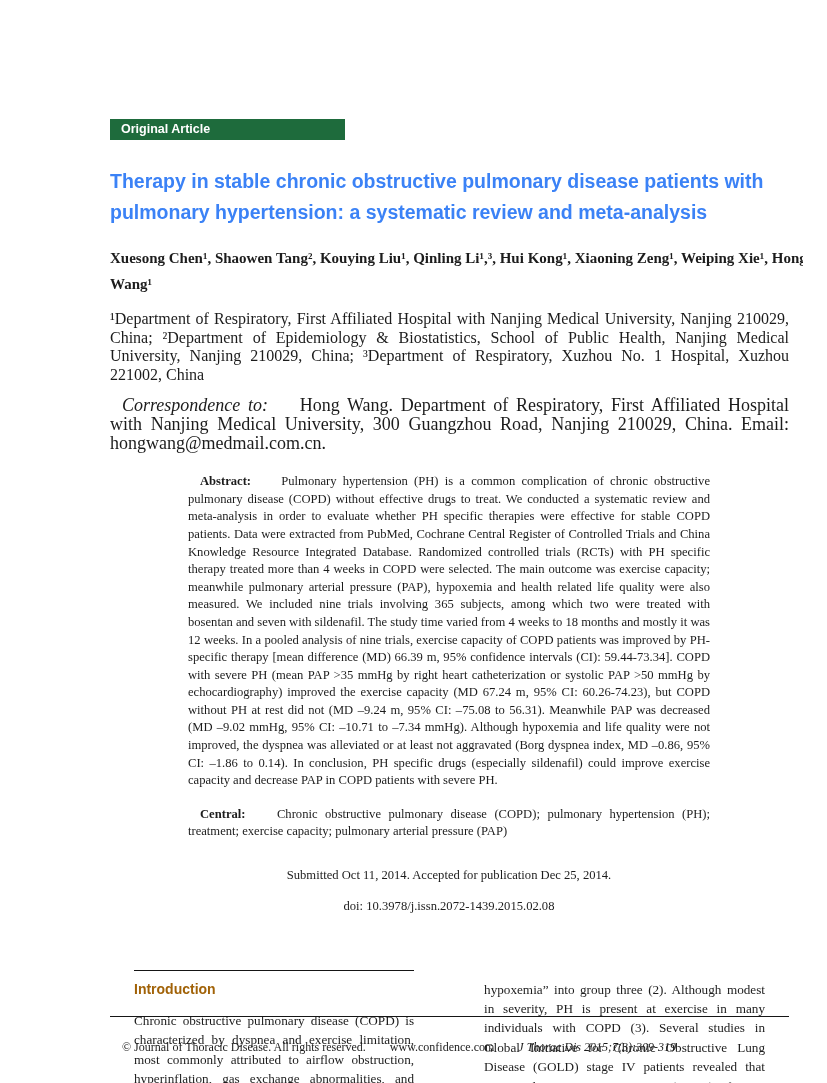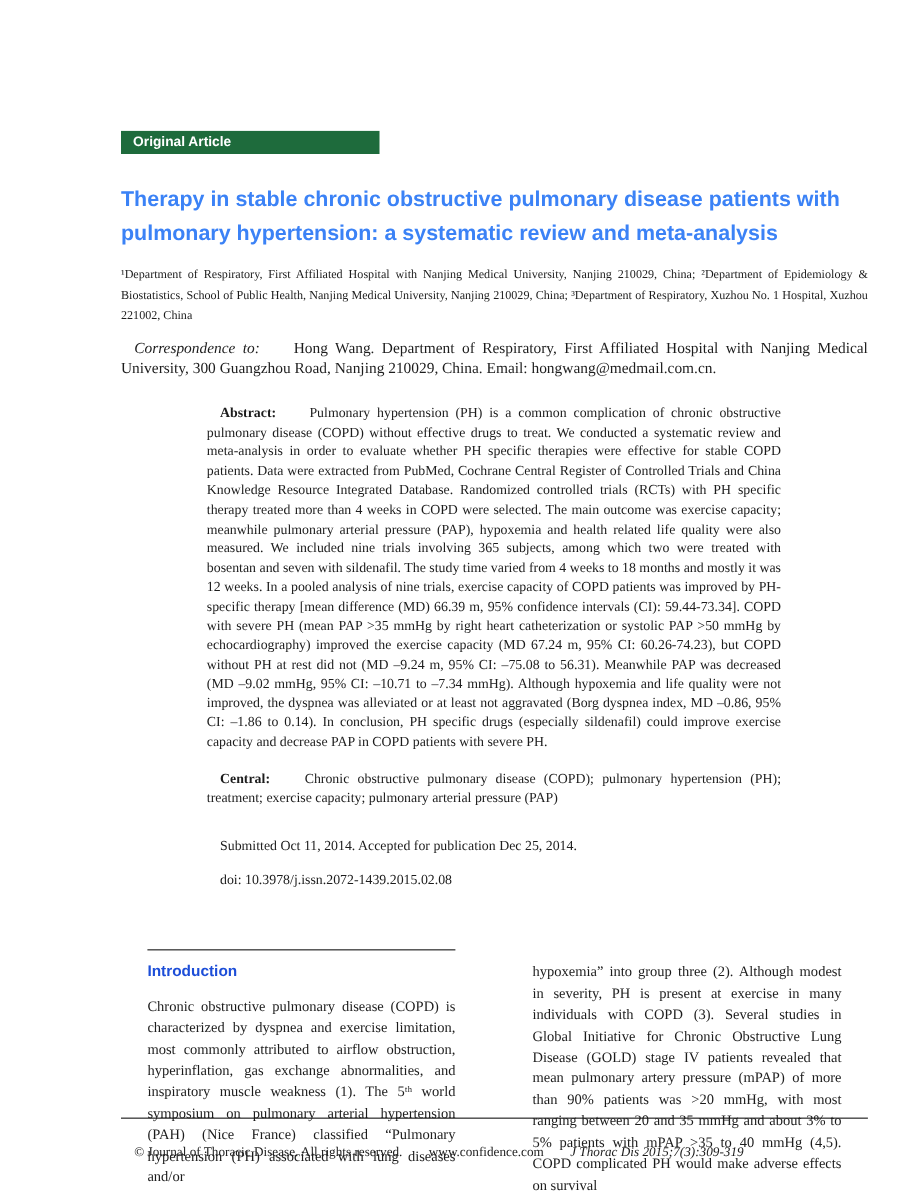--- a/index.html
+++ b/index.html
@@ -19,54 +19,55 @@
   .title {
     margin-top: 26px; width: 692px;
     font-family: "Liberation Sans", sans-serif; font-weight: bold;
     font-size: 19.5px; line-height: 31px; color: #3b82f6;
   }
   .authors {
     margin-top: 17px; width: 700px;
     font-weight: bold; font-size: 15px; line-height: 26px;
   }
   .affiliations {
-    margin-top: 13px; font-size: 11px; line-height: 18.6px; text-align: justify;
+    margin-top: 13px; font-size: 16px; line-height: 18.6px; text-align: justify;
   }
-  .correspondence { font-size: 14px; line-height: 18.6px; text-align: justify; }
+  .correspondence { font-size: 18px; line-height: 18.6px; text-align: justify; }
   .lab-italic { font-style: italic; }
   .lab-bold { font-weight: bold; }
   .front-block { margin-left: 78px; width: 546px; }
   .abstract { margin-top: 21px; font-size: 12.6px; line-height: 17.6px; text-align: justify; }
   .keywords { margin-top: 16px; font-size: 12.6px; line-height: 17.6px; text-align: justify; }
-  .meta { margin-top: 25px; font-size: 12.6px; line-height: 19.3px; }
+  .meta { margin-top: 25px; font-size: 12.6px; line-height: 19.3px; text-align: center; }
   .columns { display: flex; gap: 22px; margin-top: 29px; }
   .col { width: 340px; font-size: 13.2px; line-height: 19.4px; text-align: justify; }
   .col-right { width: 341px; padding-top: 10px; }
   .section-heading {
     border-top: 1.3px solid #151515; padding-top: 9px; margin-bottom: 12px;
     font-family: "Liberation Sans", sans-serif; font-weight: bold;
-    font-size: 14px; color: #1d4ed8; text-align: left;
+    font-size: 14px; color: #a16207; text-align: left;
   }
   .footer {
     position: absolute; left: 62px; right: 62px; bottom: 40px;
     border-top: 1.2px solid #151515; padding-top: 11px;
     display: flex; align-items: baseline;
     font-size: 12px;
   }
   .footer .cite { font-style: italic; }
 </style>
 </head>
 <body>
 
 <div class="page">
 
   <div class="badge">Original Article</div>
 
   <h1 class="title">Therapy in stable chronic obstructive pulmonary disease patients with pulmonary hypertension: a systematic review and meta-analysis</h1>
 
+  <div class="authors">Xuesong Chen¹, Shaowen Tang², Kouying Liu¹, Qinling Li¹,³, Hui Kong¹, Xiaoning Zeng¹, Weiping Xie¹, Hong Wang¹</div>
 
   <p class="affiliations">¹Department of Respiratory, First Affiliated Hospital with Nanjing Medical University, Nanjing 210029, China; ²Department of Epidemiology &amp; Biostatistics, School of Public Health, Nanjing Medical University, Nanjing 210029, China; ³Department of Respiratory, Xuzhou No. 1 Hospital, Xuzhou 221002, China</p>
 
   <p class="correspondence"><span class="lab-italic">Correspondence to:</span> <span>Hong Wang. Department of Respiratory, First Affiliated Hospital with Nanjing Medical University, 300 Guangzhou Road, Nanjing 210029, China. Email: hongwang@medmail.com.cn.</span></p>
 
   <div class="front-block">
 
     <p class="abstract"><span class="lab-bold">Abstract:</span> <span>Pulmonary hypertension (PH) is a common complication of chronic obstructive pulmonary disease (COPD) without effective drugs to treat. We conducted a systematic review and meta-analysis in order to evaluate whether PH specific therapies were effective for stable COPD patients. Data were extracted from PubMed, Cochrane Central Register of Controlled Trials and China Knowledge Resource Integrated Database. Randomized controlled trials (RCTs) with PH specific therapy treated more than 4 weeks in COPD were selected. The main outcome was exercise capacity; meanwhile pulmonary arterial pressure (PAP), hypoxemia and health related life quality were also measured. We included nine trials involving 365 subjects, among which two were treated with bosentan and seven with sildenafil. The study time varied from 4 weeks to 18 months and mostly it was 12 weeks. In a pooled analysis of nine trials, exercise capacity of COPD patients was improved by PH-specific therapy [mean difference (MD) 66.39 m, 95% confidence intervals (CI): 59.44-73.34]. COPD with severe PH (mean PAP &gt;35 mmHg by right heart catheterization or systolic PAP &gt;50 mmHg by echocardiography) improved the exercise capacity (MD 67.24 m, 95% CI: 60.26-74.23), but COPD without PH at rest did not (MD –9.24 m, 95% CI: –75.08 to 56.31). Meanwhile PAP was decreased (MD –9.02 mmHg, 95% CI: –10.71 to –7.34 mmHg). Although hypoxemia and life quality were not improved, the dyspnea was alleviated or at least not aggravated (Borg dyspnea index, MD –0.86, 95% CI: –1.86 to 0.14). In conclusion, PH specific drugs (especially sildenafil) could improve exercise capacity and decrease PAP in COPD patients with severe PH.</span></p>
 
     <p class="keywords"><span class="lab-bold">Central:</span> <span>Chronic obstructive pulmonary disease (COPD); pulmonary hypertension (PH); treatment; exercise capacity; pulmonary arterial pressure (PAP)</span></p>

